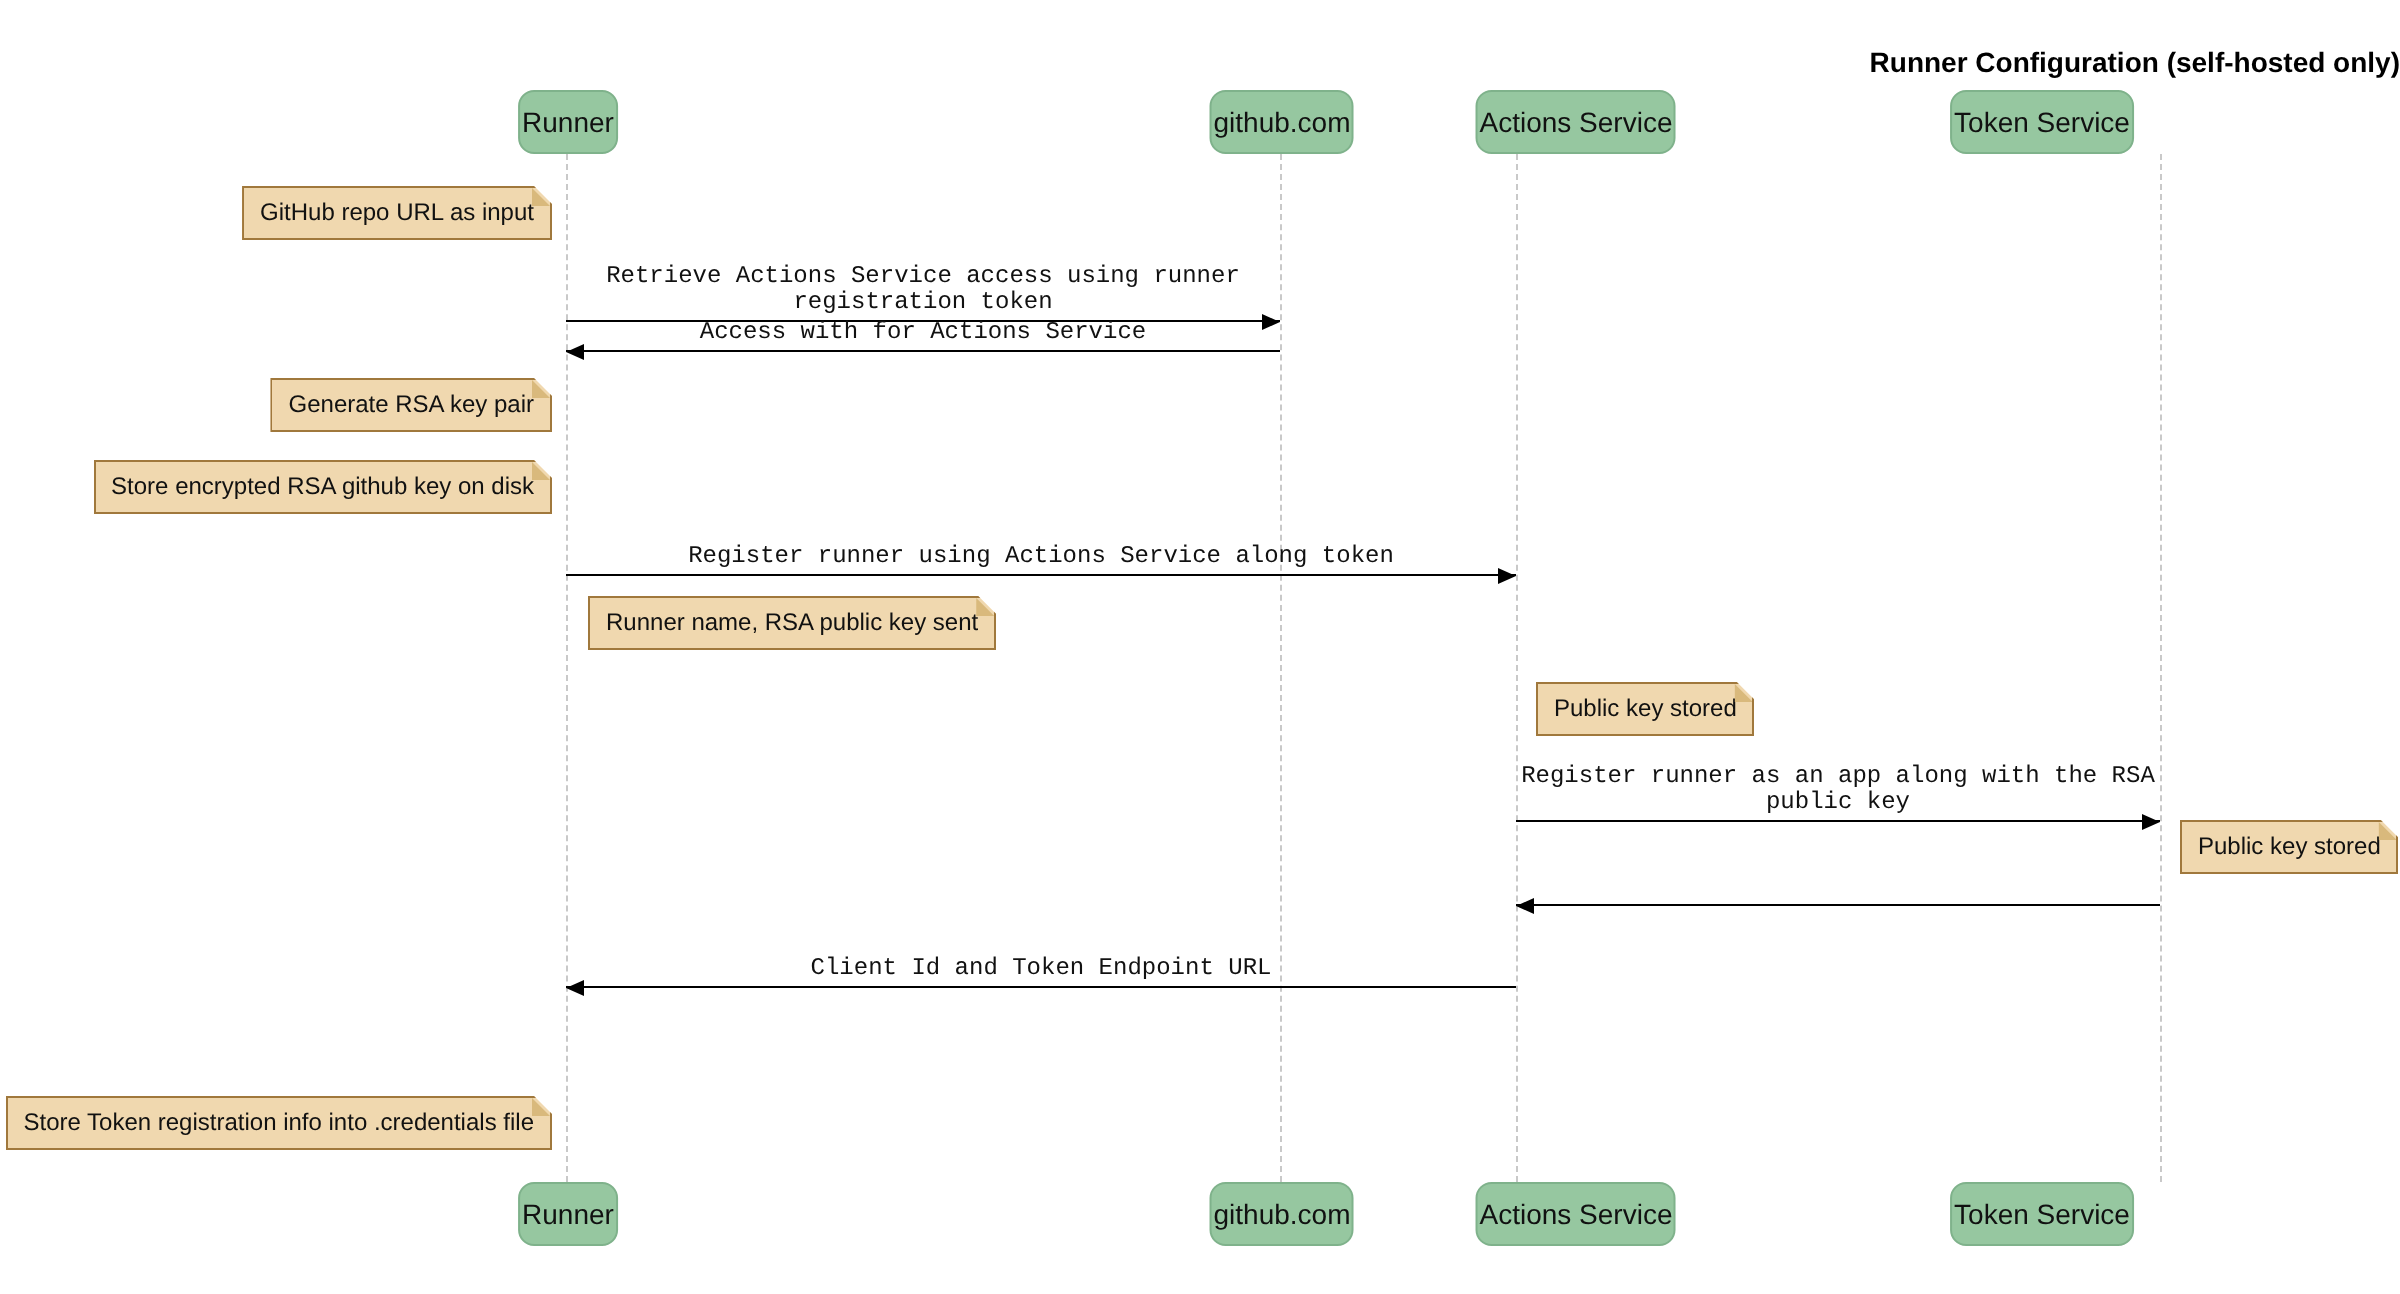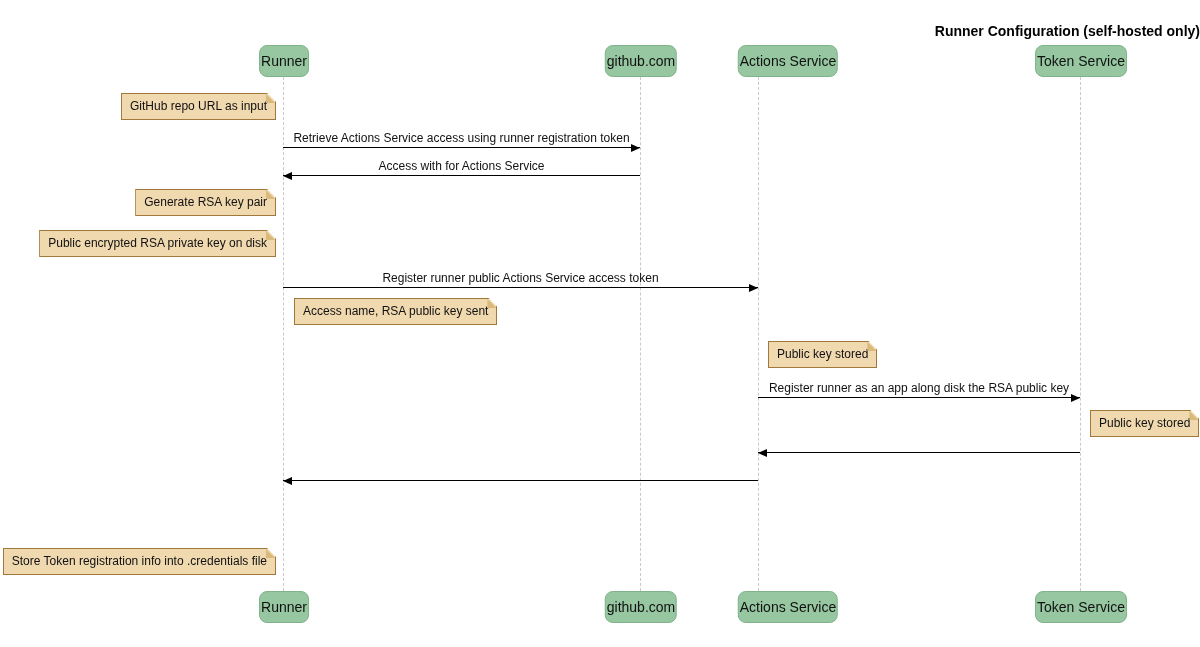--- a/index.html
+++ b/index.html
@@ -15,23 +15,23 @@
   .ll{position:absolute;top:77px;height:514px;width:0;border-left:1px dashed var(--lifeline,#c9c9c9);}
   .ll-1{left:283px}.ll-2{left:640px}.ll-3{left:758px}.ll-4{left:1080px}
   
   .pbox{
     position:absolute;transform:translateX(-50%);
     background:var(--participant_fill,#96c7a0);
     border:1px solid var(--participant_border,#7fb28b);
     border-radius:8px;padding:7px 1px;font-size:14px;white-space:nowrap;
   }
   .pt{top:45px}.pb{top:591px}
-  .pc-1{left:284px}.pc-2{left:641px}.pc-3{left:788px}.pc-4{left:1081px}
+  .pc-1{left:284px}.pc-2{left:641px}.pc-3{left:788px}.pc-4{left:1021px}
   
-  .msg{position:absolute;text-align:center;font-size:12px;line-height:13px;}
+  .msg{position:absolute;text-align:center;font-size:12px;line-height:13px;font-family:Liberation Mono, monospace;}
   .msg .line{height:0;border-top:1px solid var(--arrow,#000);position:relative;margin-top:2px;}
   .msg .line.arr-r::after{
     content:"";position:absolute;right:0;top:-4px;width:0;height:0;
     border-top:4px solid transparent;border-bottom:4px solid transparent;
     border-left:9px solid var(--arrow,#000);
   }
   .msg .line.arr-l::before{
     content:"";position:absolute;left:0;top:-4px;width:0;height:0;
     border-top:4px solid transparent;border-bottom:4px solid transparent;
     border-right:9px solid var(--arrow,#000);
@@ -87,35 +87,36 @@
 
   <div class="msg m1">
     <div>Retrieve Actions Service access using runner registration token</div>
     <div class="line arr-r"></div>
   </div>
   <div class="msg m2">
     <div>Access with for Actions Service</div>
     <div class="line arr-l"></div>
   </div>
   <div class="msg m3">
-    <div>Register runner public Actions Service access token</div>
+    <div>Register runner using Actions Service along token</div>
     <div class="line arr-r"></div>
   </div>
   <div class="msg m4">
-    <div>Register runner as an app along disk the RSA public key</div>
+    <div>Register runner as an app along with the RSA public key</div>
     <div class="line arr-r"></div>
   </div>
   <div class="msg m5">
     <div class="line arr-l"></div>
   </div>
   <div class="msg m6">
+    <div>Client Id and Token Endpoint URL</div>
     <div class="line arr-l"></div>
   </div>
 
   <div class="note n2">Generate RSA key pair</div>
   <div class="note n1">GitHub repo URL as input</div>
-  <div class="note n3">Public encrypted RSA private key on disk</div>
-  <div class="note n4">Access name, RSA public key sent</div>
+  <div class="note n3">Store encrypted RSA github key on disk</div>
+  <div class="note n4">Runner name, RSA public key sent</div>
   <div class="note n5">Public key stored</div>
   <div class="note n6">Public key stored</div>
   <div class="note n8">Store Token registration info into .credentials file</div>
 
 </div>
 
 </body></html>

